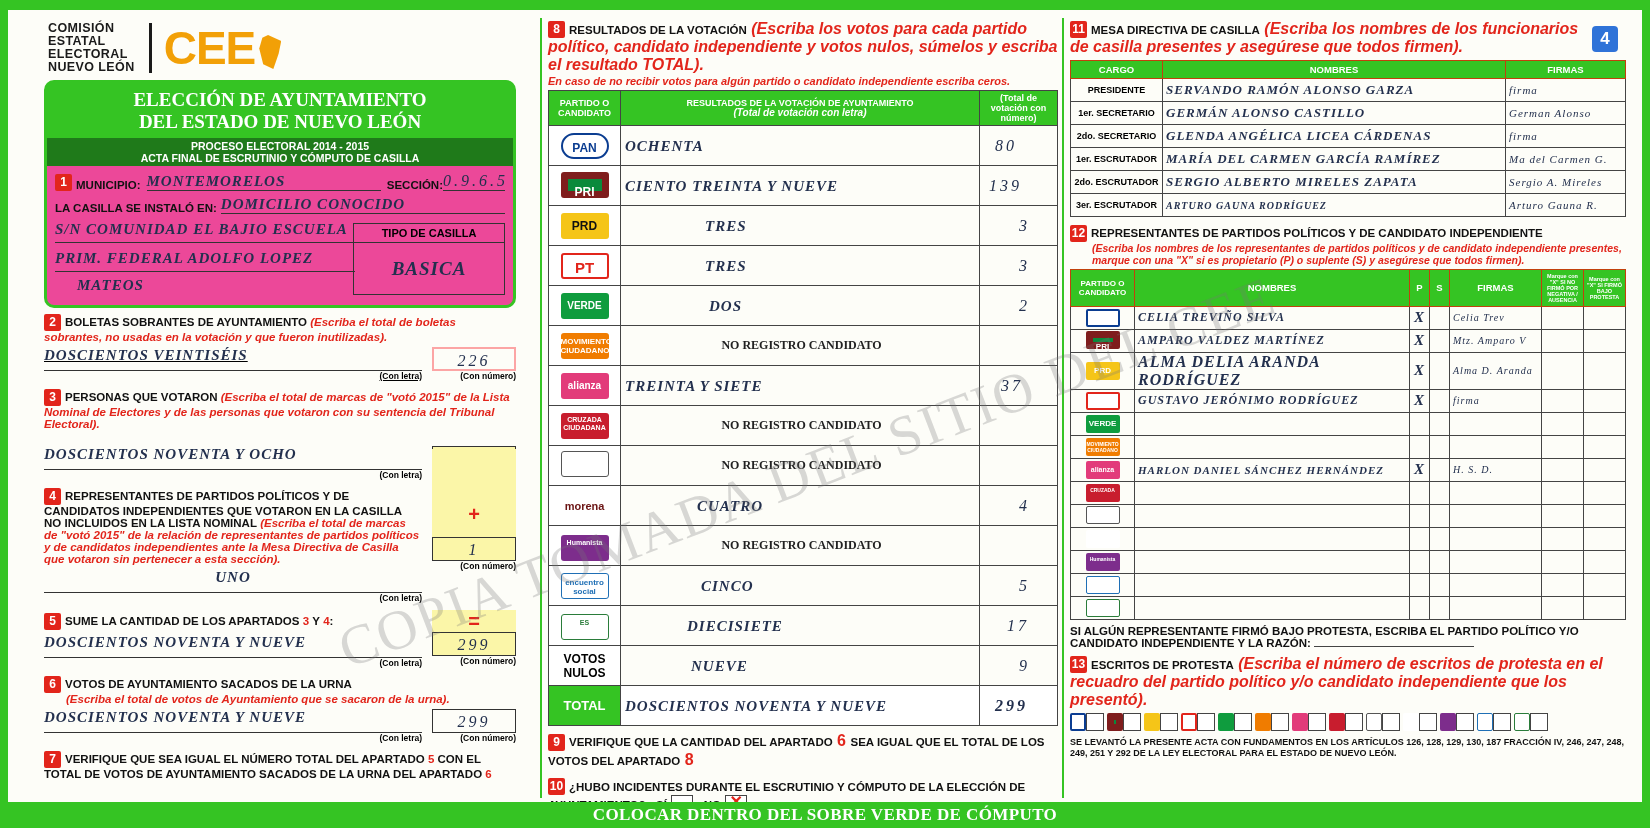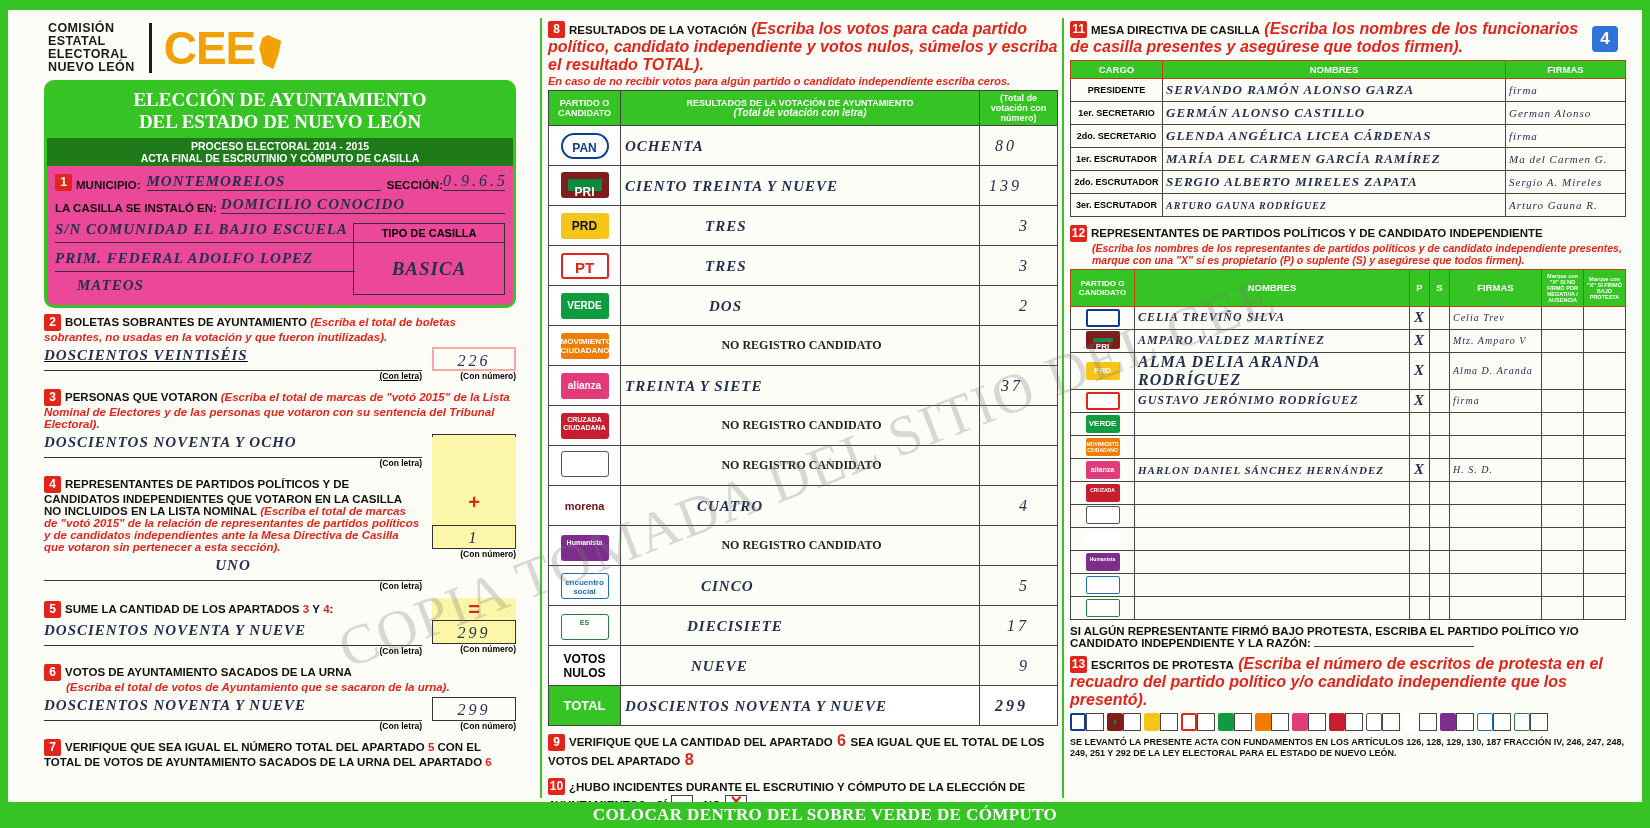--- a/index.html
+++ b/index.html
@@ -290,21 +290,21 @@
           <div class="concaps">(Con número)</div>
         </div>
       </div>
     </div>
 
     <div class="sec-block" style="margin-top:8px;">
       <div>
         <span class="numbox">3</span><span class="lbl">PERSONAS QUE VOTARON</span>
         <span class="red">(Escriba el total de marcas de "votó 2015" de la Lista Nominal de Electores y de las personas que votaron con su sentencia del Tribunal Electoral).</span>
       </div>
-      <div style="position:relative;margin-top:4px;">
+      <div style="position:relative;margin-top:16px;">
         <div style="width:378px;">
           <div class="hw hw-b ul" style="height:24px;">DOSCIENTOS  NOVENTA Y  OCHO</div>
           <div class="concaps" style="width:378px;">(Con letra)</div>
         </div>
         <div class="yellowbox" style="position:absolute;right:0;top:0;width:84px;">
           <div class="num" style="border:1px solid #333;text-align:center;height:24px;line-height:24px;background:#fbf6a8;">298</div>
           <div class="concaps">(Con número)</div>
         </div>
       </div>
     </div>

